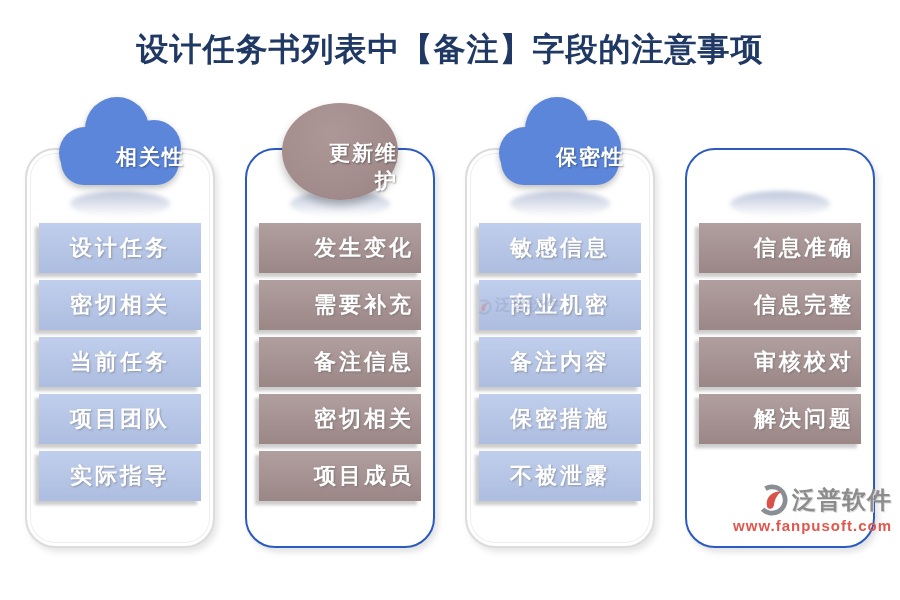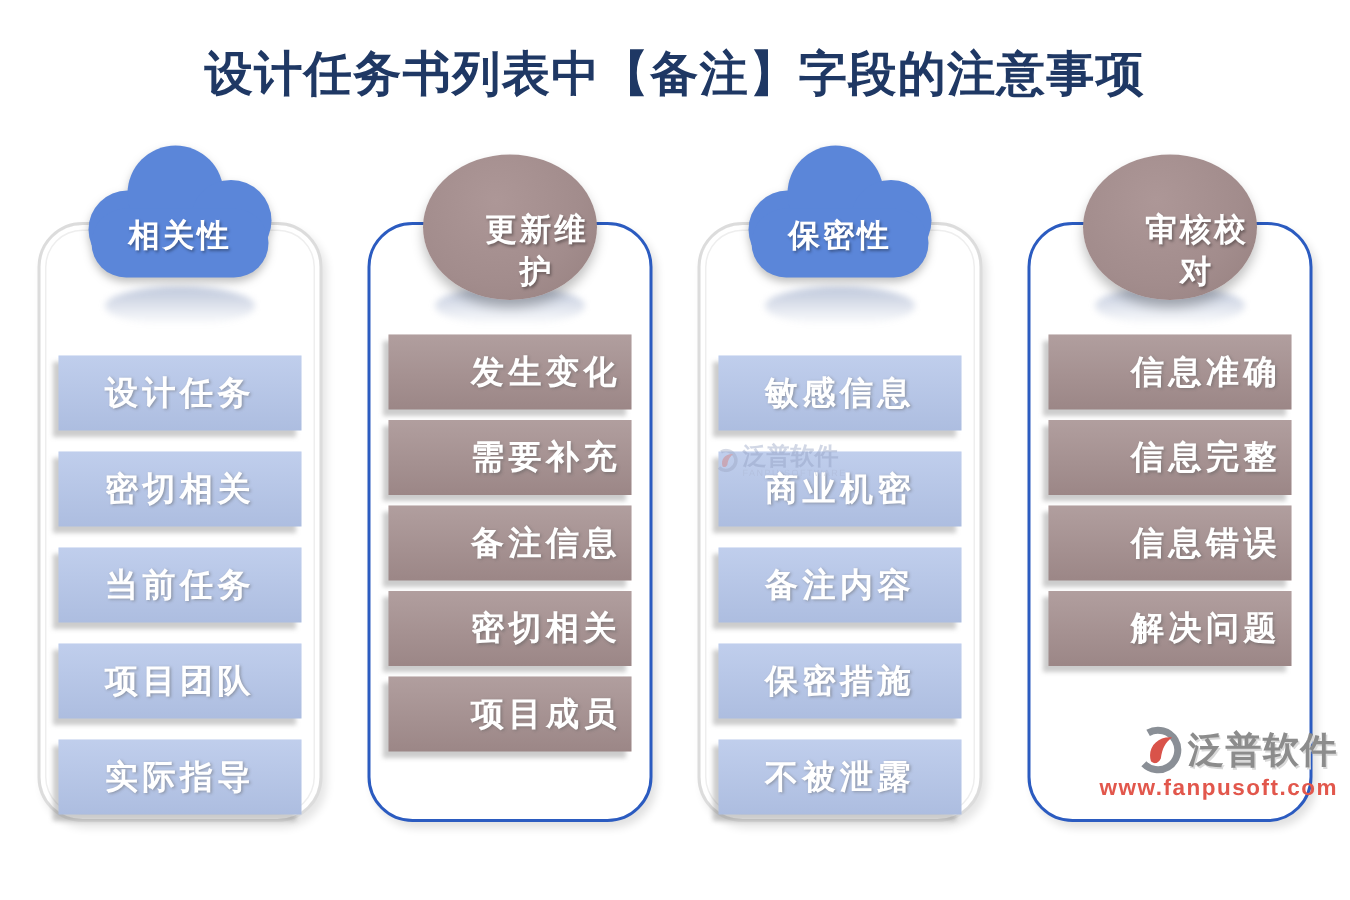--- a/index.html
+++ b/index.html
@@ -23,21 +23,21 @@
   }
   .panel.gray-frame {
     border: 2px solid var(--border-gray, #DCDCDC);
     box-shadow: 3px 4px 6px rgba(0,0,0,0.10), inset 0 0 0 3px #ffffff, inset 0 0 0 4px #eeeeee;
   }
   .panel.blue-frame {
     border: 2px solid var(--border-blue, #2B5BC0);
     box-shadow: 3px 4px 6px rgba(0,0,0,0.12);
   }
 
-  .header { position: absolute; z-index: 2; text-align: center; }
+  .header { position: absolute; z-index: 2; text-align: right; }
   .header .header-label {
     position: absolute; left: 0; width: 100%;
     color: #fff; font-weight: bold; font-size: 21px; letter-spacing: 2px;
     text-shadow: 1px 1px 2px rgba(0,0,0,0.35);
   }
 
   .header.cloud { top: 0; left: 30px; width: 130px; height: 92px; }
   .header.cloud svg { display: block; width: 130px; height: 92px; color: var(--cloud-blue, #5B86D9); filter: drop-shadow(0 3px 3px rgba(0,0,0,0.25)); }
   .header.cloud .header-label { top: 48px; }
 
@@ -57,21 +57,21 @@
 
   .items { position: absolute; top: 128px; left: 0; width: 190px; z-index: 1; }
   .item {
     width: 162px; height: 50px; margin: 0 auto 7px auto;
     line-height: 50px; text-align: center;
     color: #fff; font-weight: bold; font-size: 22px; letter-spacing: 3px;
     text-shadow: 1px 1px 2px rgba(90,90,90,0.45);
     box-shadow: -4px 4px 3px rgba(110,110,110,0.35);
     background-image: linear-gradient(to bottom, rgba(255,255,255,0.16), rgba(0,0,0,0.04));
   }
-  .item.blue  { background-color: var(--item-blue, #B4C5E9); margin-top: 14px; }
+  .item.blue  { background-color: var(--item-blue, #B4C5E9); }
   .item.mauve { background-color: var(--mauve, #A28C8C); padding-left: 48px; }
 
   .watermark {
     position: absolute; left: 476px; top: 297px; z-index: 3;
     display: flex; align-items: flex-start; gap: 3px; opacity: 0.40;
   }
   .watermark .wm-icon { width: 16px; height: 16px; margin-top: 2px; }
   .watermark .wm-name { font-family: "Liberation Sans", sans-serif; font-weight: bold; font-size: 16px; color: #8f9cbf; line-height: 16px; }
   .watermark .wm-sub  { font-family: "Liberation Sans", sans-serif; font-size: 6px; color: #aab4cf; letter-spacing: 1px; }
 
@@ -150,29 +150,26 @@
     <div class="items">
       <div class="item blue">敏感信息</div>
       <div class="item blue">商业机密</div>
       <div class="item blue">备注内容</div>
       <div class="item blue">保密措施</div>
       <div class="item blue">不被泄露</div>
     </div>
   </div>
 
   <div class="col col4">
-    <div class="header circle">
-      <span class="header-label">审核校对</span>
-    </div>
     <div class="reflection"></div>
     <div class="panel blue-frame"></div>
     <div class="items">
       <div class="item mauve">信息准确</div>
       <div class="item mauve">信息完整</div>
-      <div class="item mauve">信息错误</div>
+      <div class="item mauve">审核校对</div>
       <div class="item mauve">解决问题</div>
     </div>
   </div>
 
   <div class="watermark">
     <svg class="wm-icon" viewBox="0 0 34 34" aria-hidden="true">
       <circle cx="17" cy="17" r="14" fill="none" stroke="#9aa4c0" stroke-width="5" stroke-dasharray="62 26" transform="rotate(-120 17 17)"></circle>
       <path d="M12,25 C9,15 17,7 27,8 C22,12 20,16 19,23 C17,27 14,27 12,25 Z" fill="#d9746c"></path>
     </svg>
     <div>

